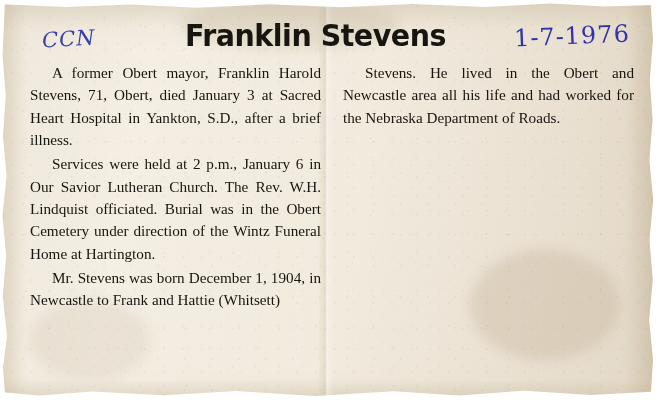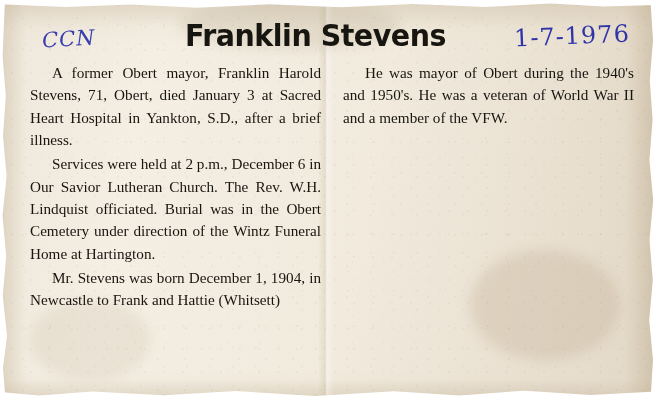--- a/index.html
+++ b/index.html
@@ -182,25 +182,25 @@
 
   <div class="headline-row">
     <div class="ccn-mark">CCN</div>
     <div class="headline">Franklin Stevens</div>
     <div class="date-mark">1-7-1976</div>
   </div>
 
   <div class="columns">
     <div class="col">
       <p class="first">A former Obert mayor, Franklin Harold Stevens, 71, Obert, died January 3 at Sacred Heart Hospital in Yankton, S.D., after a brief illness.</p>
-      <p>Services were held at 2 p.m., December 6 in Our Savior Lutheran Church. The Rev. W.H. Lindquist officiated. Burial was in the Obert Cemetery under direction of the Wintz Funeral Home at Hartington.</p>
+      <p>Services were held at 2 p.m., January 6 in Our Savior Lutheran Church. The Rev. W.H. Lindquist officiated. Burial was in the Obert Cemetery under direction of the Wintz Funeral Home at Hartington.</p>
       <p>Mr. Stevens was born December 1, 1904, in Newcastle to Frank and Hattie (Whitsett)</p>
     </div>
     <div class="col">
-      <p>He was mayor of Obert during the 1940's and 1950's. He was a veteran of World War II and a member of the VFW.</p>
+      <p class="first">Stevens. He lived in the Obert and Newcastle area all his life and had worked for the Nebraska Department of Roads.</p>
     </div>
   </div>
 
   <div class="grain"></div>
 
   <div class="edge edge-top"></div>
   <div class="edge edge-bottom"></div>
   <div class="edge edge-left"></div>
   <div class="edge edge-right"></div>
 

